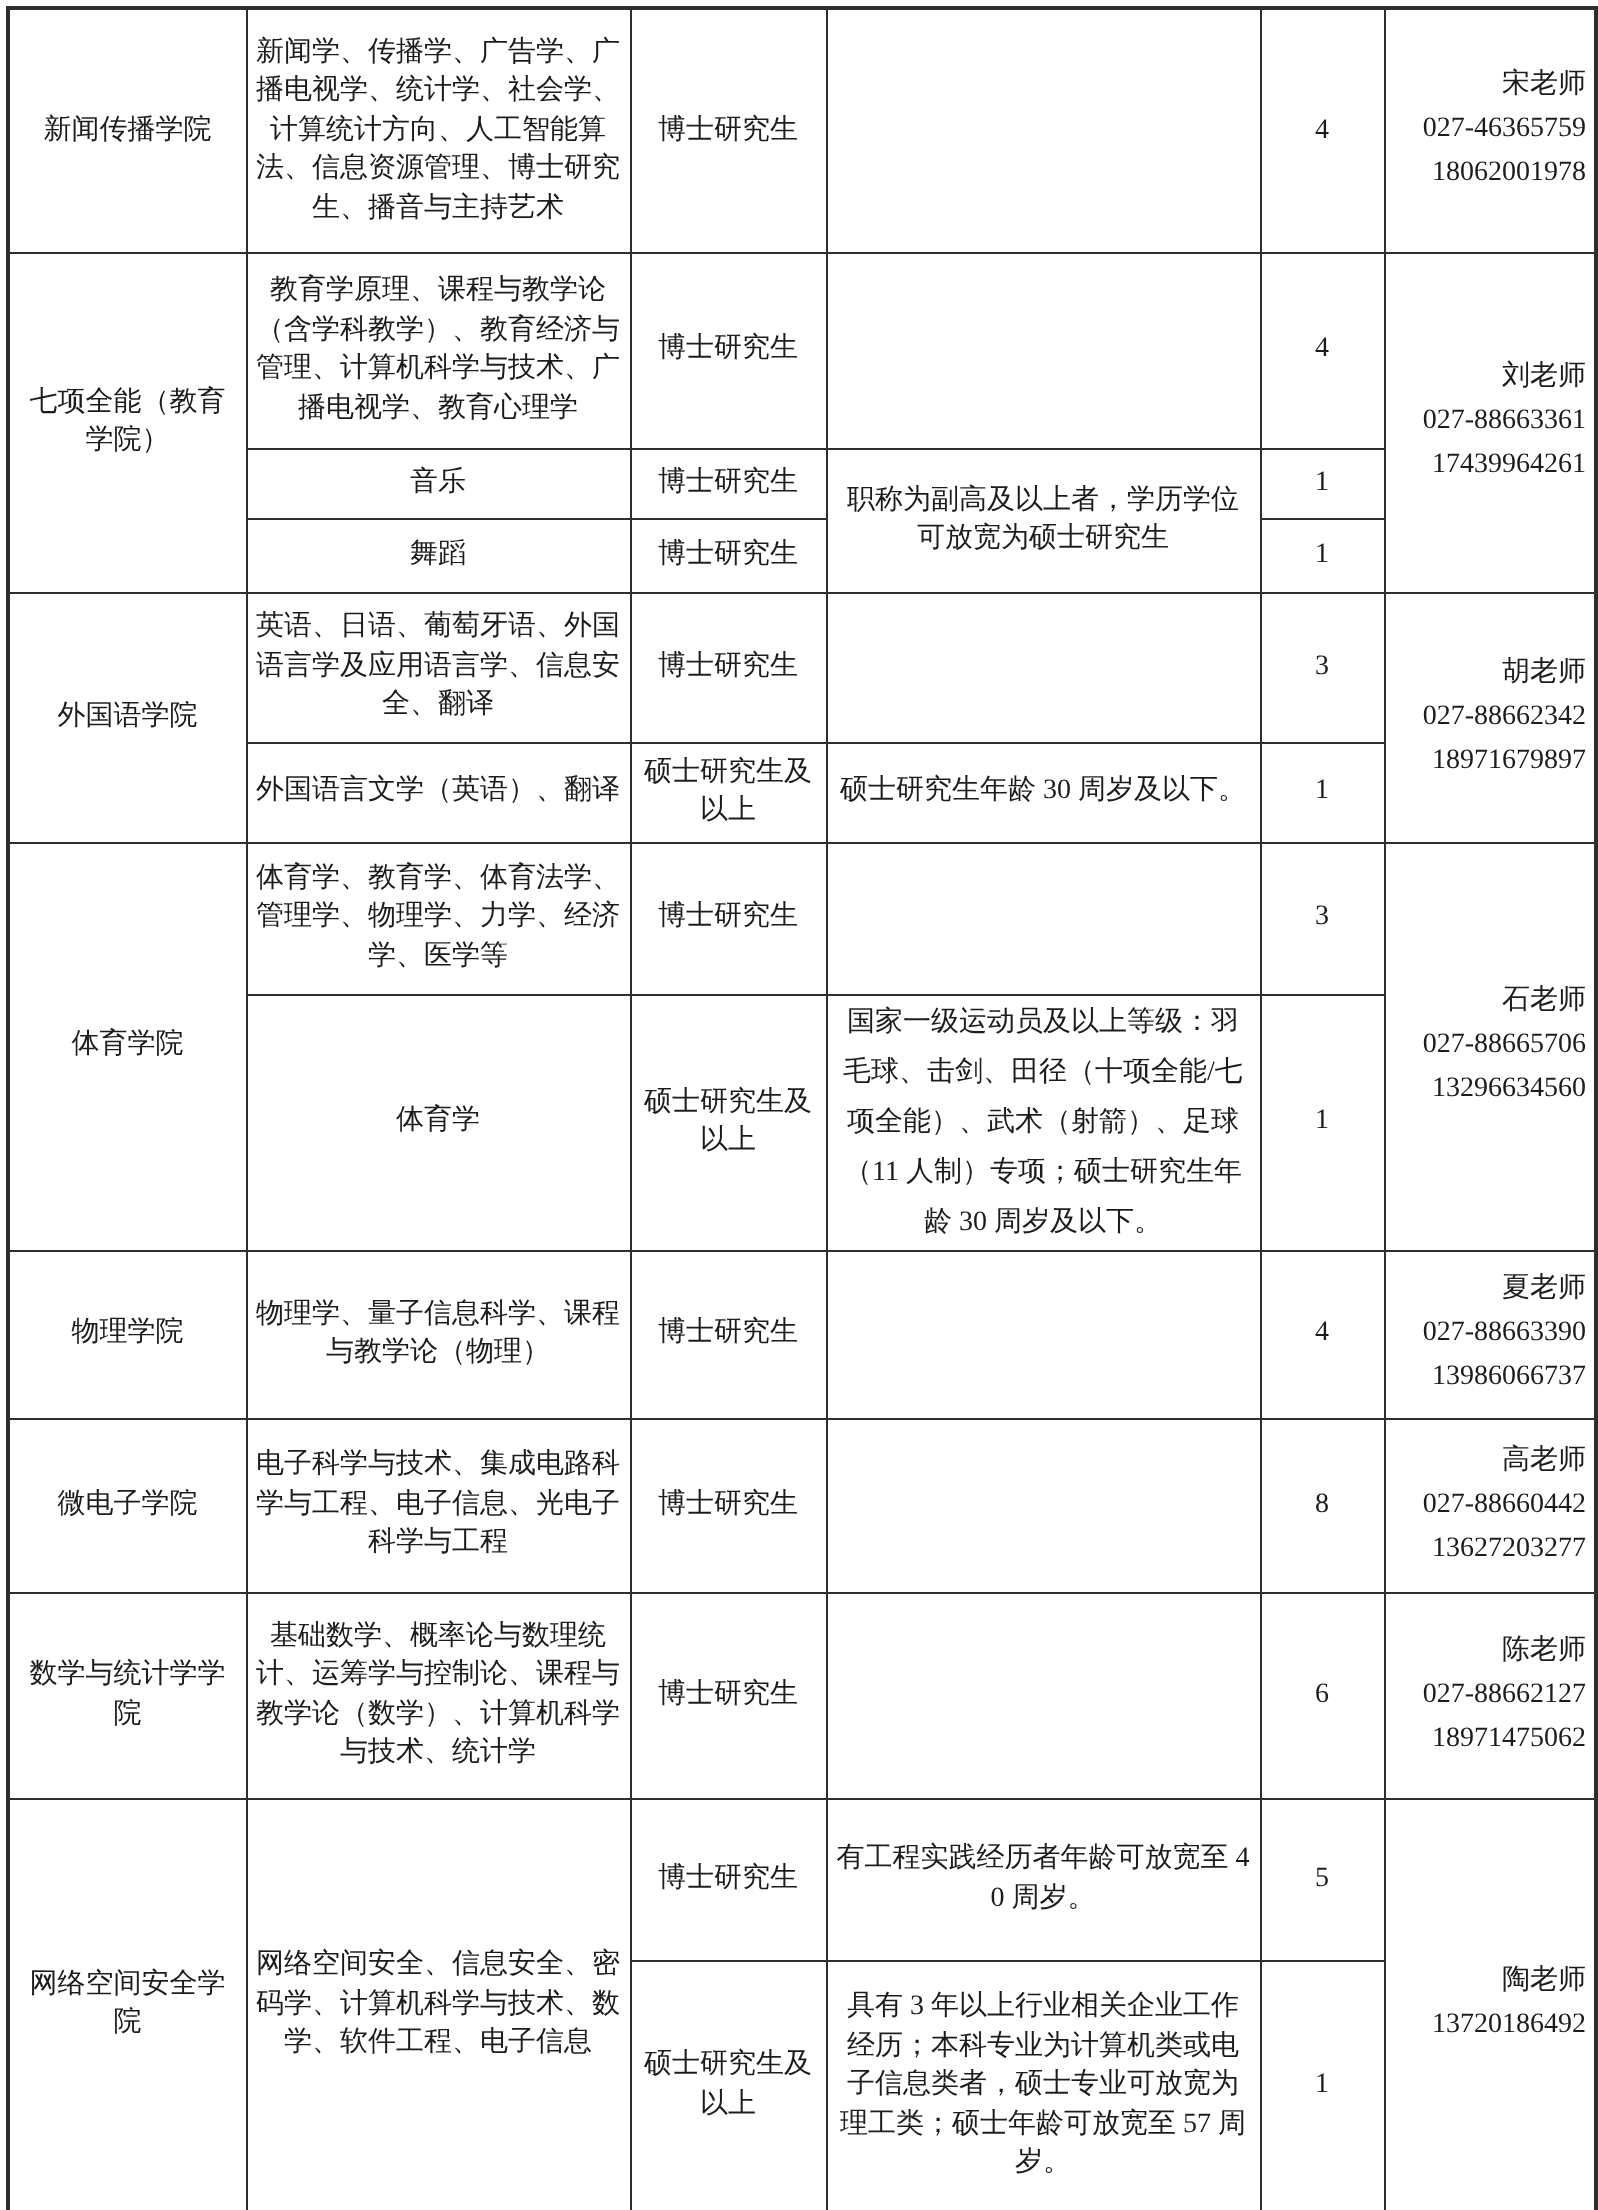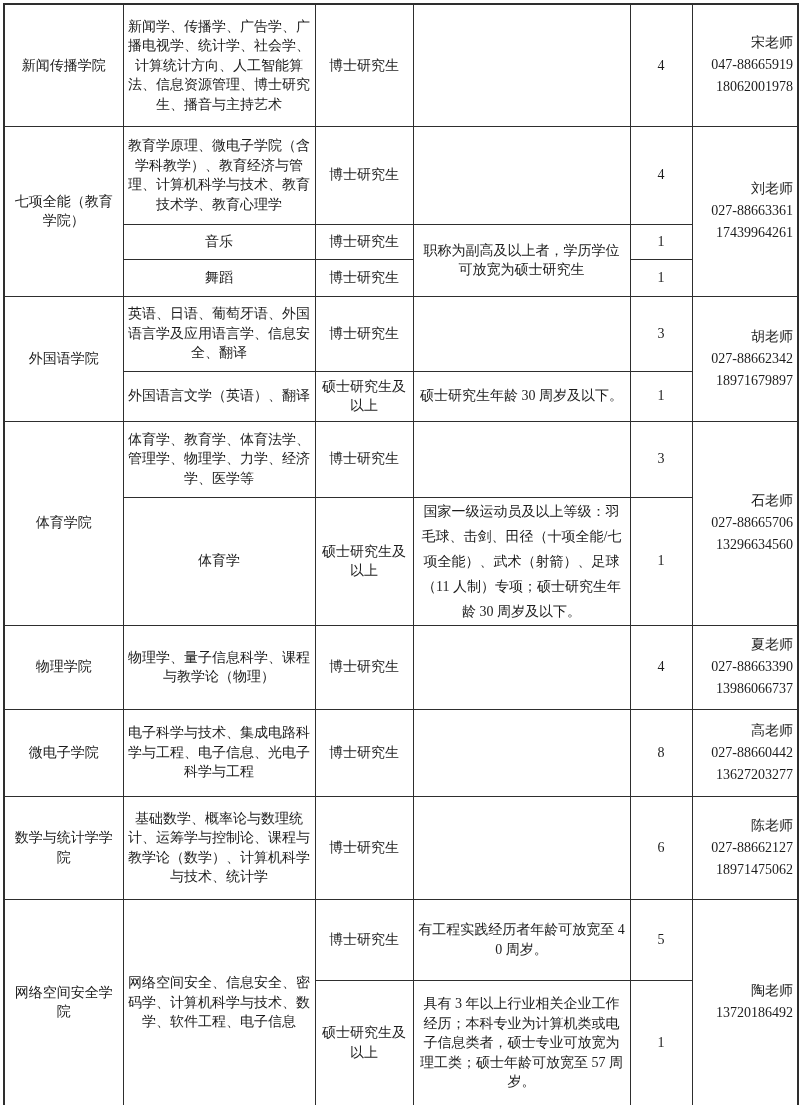--- a/index.html
+++ b/index.html
@@ -61,28 +61,28 @@
   <tbody>
 
     <tr style="height:122px">
       <td class="college">新闻传播学院</td>
       <td class="majors">新闻学、传播学、广告学、广播电视学、统计学、社会学、计算统计方向、人工智能算法、信息资源管理、博士研究生、播音与主持艺术</td>
       <td class="degree">博士研究生</td>
       <td class="cond"></td>
       <td class="count">4</td>
       <td class="contact">
         <div>宋老师</div>
-        <div>047-88665919</div>
+        <div>027-46365759</div>
         <div>18062001978</div>
       </td>
     </tr>
 
     <tr style="height:98px">
       <td class="college" rowspan="3">七项全能（教育学院）</td>
-      <td class="majors">教育学原理、微电子学院（含学科教学）、教育经济与管理、计算机科学与技术、教育技术学、教育心理学</td>
+      <td class="majors">教育学原理、课程与教学论（含学科教学）、教育经济与管理、计算机科学与技术、广播电视学、教育心理学</td>
       <td class="degree">博士研究生</td>
       <td class="cond"></td>
       <td class="count">4</td>
       <td class="contact" rowspan="3">
         <div>刘老师</div>
         <div>027-88663361</div>
         <div>17439964261</div>
       </td>
     </tr>
     <tr style="height:35px">

